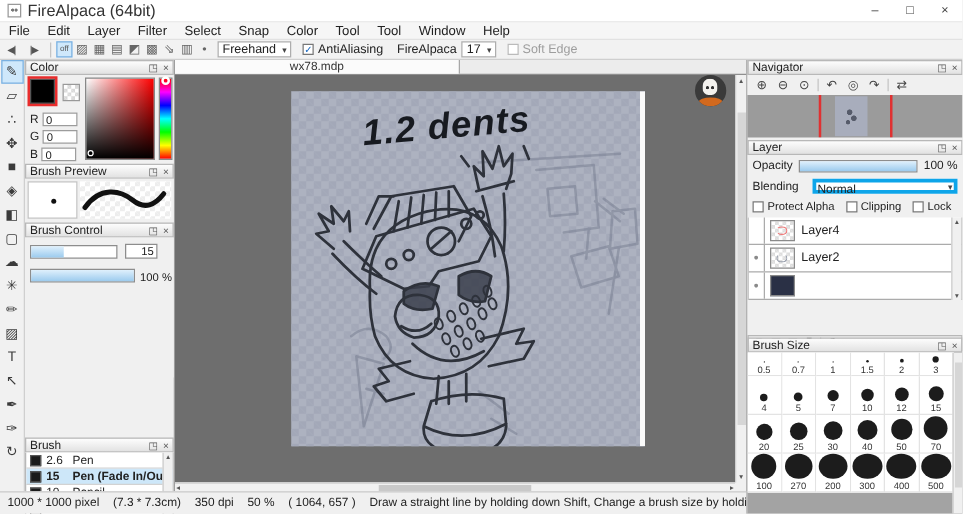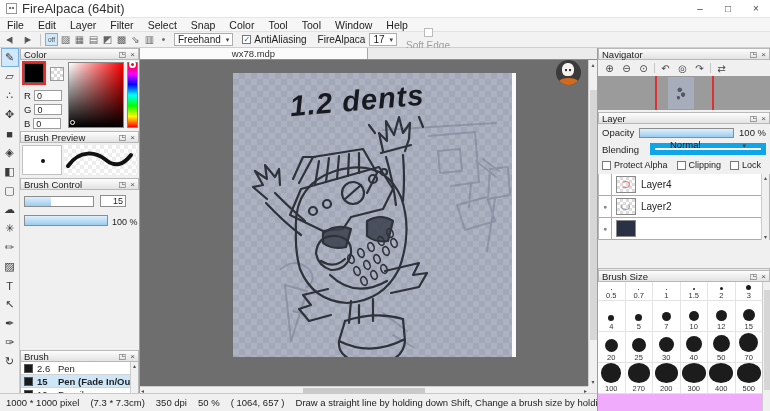--- a/index.html
+++ b/index.html
@@ -29,21 +29,21 @@
   .snap-btn { width:13px; height:13px; display:flex; align-items:center; justify-content:center;
               color:#666; font-size:10px; border:1px solid transparent; }
   .snap-btn.off-text { font-size:6.5px; color:#555; }
   .snap-btn.selected { background:#cfe8fb; border-color:#7ab0e0; }
   .dropdown { background:#fff; border:1px solid #adadad; height:13px; display:inline-flex;
               align-items:center; padding:0 3px; margin:0 4px; gap:5px; font-size:10px; }
   .dd-arrow { font-size:7px; color:#444; }
   .check { display:inline-flex; align-items:center; gap:3px; margin:0 5px; font-size:10px; }
   .cb { width:9px; height:9px; border:1px solid #777; background:#fff; display:inline-flex;
         align-items:center; justify-content:center; font-size:8px; color:#1566c0; }
-  .check.disabled { color:#9d9d9d;flex-direction:column; }
+  .check.disabled { color:#9d9d9d; }
   .check.disabled .cb { border-color:#bbb; }
   .tb-label { margin-left:6px; }
 
   
   .main { position:absolute; left:0; top:48px; width:770px; height:345px; }
   .tool-strip { position:absolute; left:0; top:0; width:20px; height:345px; background:#f1f1f1;
                 border-right:1px solid #cfcfcf; display:flex; flex-direction:column; align-items:center; }
   .tool-btn { width:18px; height:19px; display:flex; align-items:center; justify-content:center;
               color:#3b3b3b; font-size:11px; border:1px solid transparent; }
   .tool-btn.selected { background:#cfe8fb; border-color:#7ab0e0; }
@@ -150,22 +150,22 @@
   .guide-line { position:absolute; top:0; width:2px; height:34px; background:#e03131; }
   .nav-thumb { position:absolute; left:70px; top:1px; width:26px; height:32px;
                background:radial-gradient(circle at 45% 40%, #565b6a 2px, transparent 2.5px),
                           radial-gradient(circle at 58% 55%, #565b6a 2px, transparent 2.5px),
                           radial-gradient(circle at 40% 65%, #565b6a 1.5px, transparent 2px),#a8adbc; }
 
   
   .layer-body { position:relative; background:#f0f0f0; }
   .lp-row { position:absolute; left:0; width:100%; display:flex; align-items:center; font-size:9.5px; }
   .lp-track { position:relative; height:10px; background:#fff; border:1px solid #8d8d8d; }
-  .lp-drop { height:12px; background:#fff; border:5px solid #0ea5e9; display:flex; align-items:flex-end;
-             padding:0 15px; font-size:9.5px; flex:1; }
+  .lp-drop { height:12px; background:#fff; border:3px solid #0ea5e9; display:flex; align-items:flex-start;
+             padding:0 1px; font-size:9.5px; flex:1; }
   .lp-drop .dd-arrow { margin-left:auto; }
   .layer-list { background:#fff; border-left:1px solid #b8b8b8; border-right:1px solid #b8b8b8; position:relative; }
   .layer-row { height:22px; display:flex; align-items:center; border-bottom:1px solid #ababab; }
   .layer-row.selected { background:#cde7f9; }
   .vis-cell { width:13px; height:100%; border-right:1px solid #ababab; display:flex; align-items:center;
               justify-content:center; color:#8a8a8a; font-size:7px; }
   .thumb-cell { width:27px; display:flex; align-items:center; justify-content:center; }
   .layer-thumb { width:20px; height:17px; border:1px solid #8a8a8a;
                  background:linear-gradient(45deg,#ddd 25%,transparent 25%,transparent 75%,#ddd 75%),
                             linear-gradient(45deg,#ddd 25%,transparent 25%,transparent 75%,#ddd 75%) 3px 3px,#fff;
@@ -174,21 +174,21 @@
   .layer-thumb .mark { position:absolute; left:4px; top:4px; width:9px; height:7px;
                        border:1px solid #9aa0ad; border-radius:50%; border-top-color:transparent; }
   .layer-thumb .mark.red { border-color:#e77; border-left-color:transparent; }
   .layer-name { font-size:10px; margin-left:2px; flex:1; white-space:nowrap; overflow:hidden; }
   .layer-row.selected .layer-name { font-weight:bold; }
   .gear { margin-right:4px; color:#5a6270; font-size:11px; }
 
   .cb-row { display:flex; align-items:center; gap:3px; font-size:9px; }
 
   
-  .size-grid-wrap { height:129px; overflow:hidden; background:#f0abfc; position:relative; }
+  .size-grid-wrap { height:129px; overflow:hidden; background:#a3a3a3; position:relative; }
   .size-grid { position:absolute; left:0; top:-12px; width:165px; display:grid;
                grid-template-columns:repeat(6,1fr); background:#fff; }
   .size-cell { height:31px; border-right:1px solid #e3e3e3; border-bottom:1px solid #e3e3e3;
                display:flex; flex-direction:column; align-items:center; justify-content:flex-end;
                padding-bottom:1px; background:#fff; }
   .size-dot { border-radius:50%; background:#1c1c1c; margin-bottom:2px; }
   .size-label { font-size:7.5px; color:#333; line-height:1; }
   .size-scroll { position:absolute; right:0; top:0; width:8px; height:129px; background:#f0f0f0;
                  border-left:1px solid #ccc; }
   .size-scroll .thumb { position:absolute; left:1px; top:8px; width:6px; height:100px; background:#d6d6d6; }

